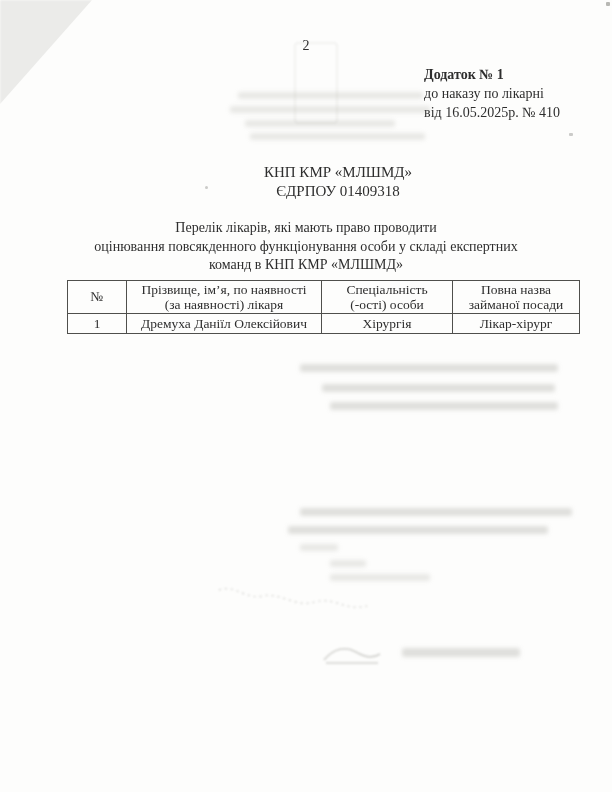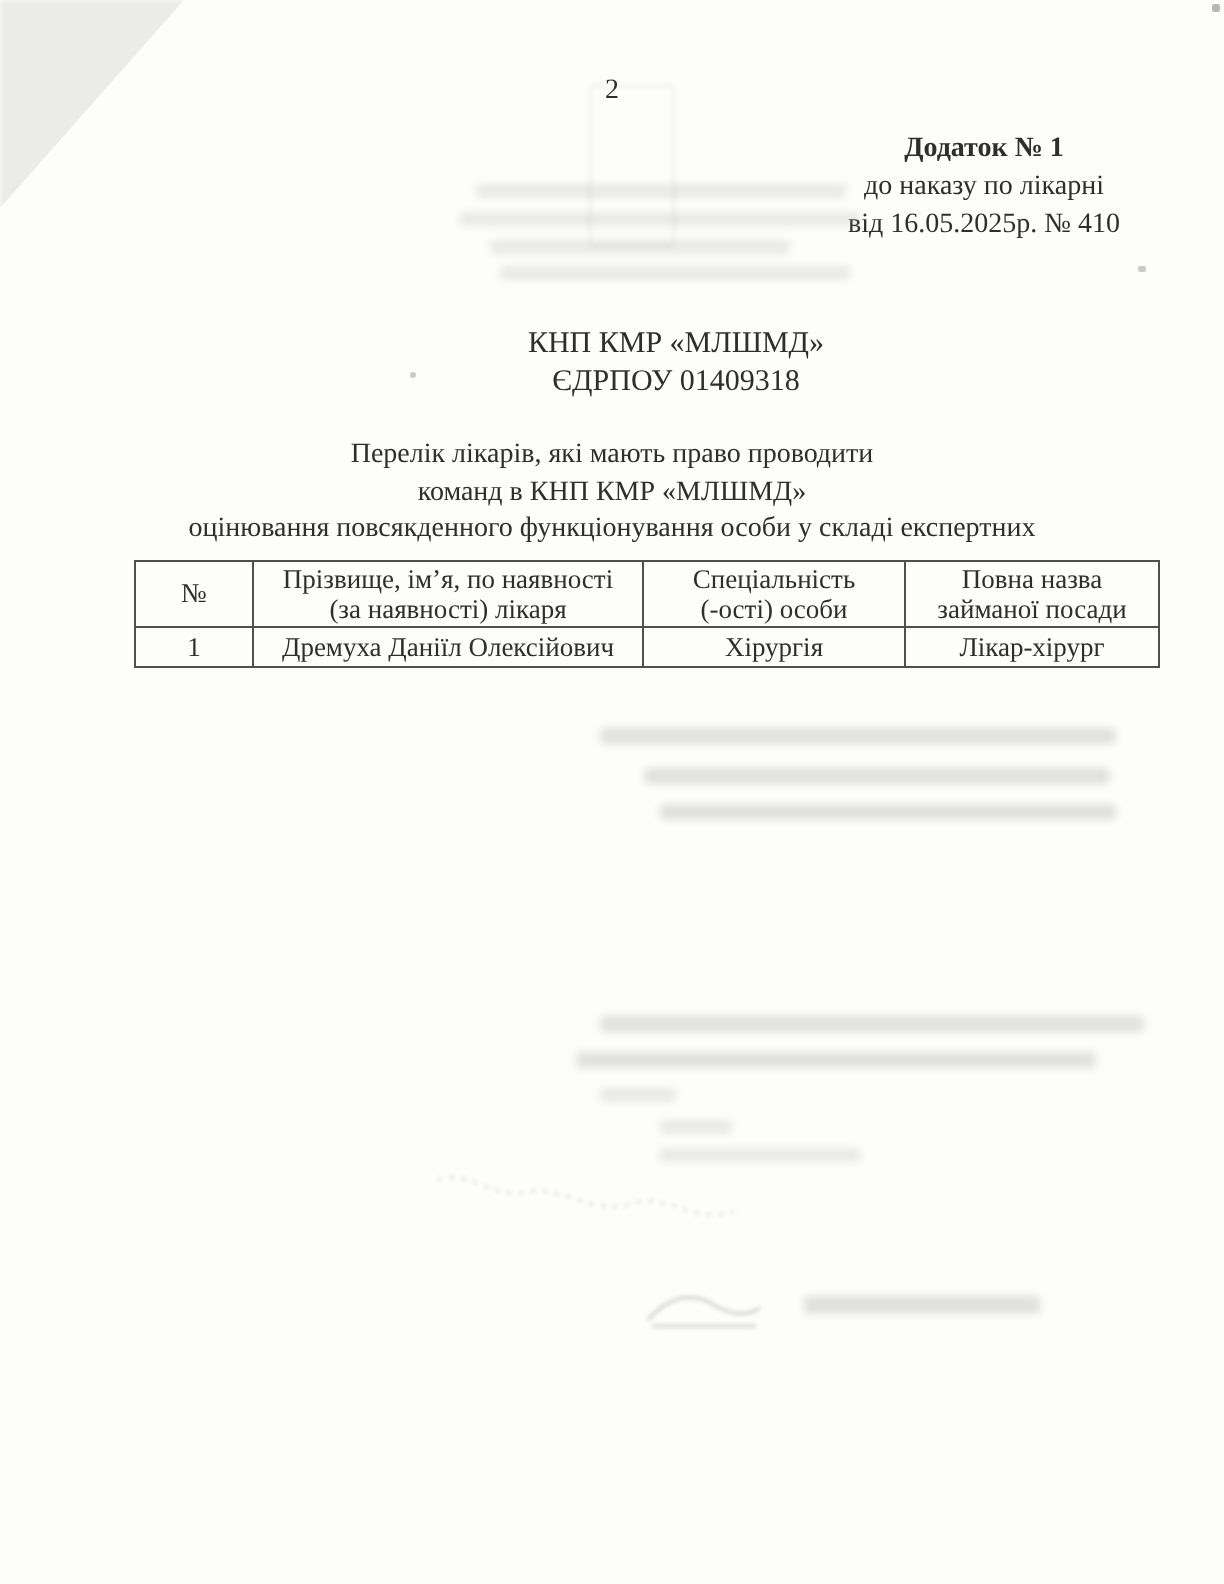--- a/index.html
+++ b/index.html
@@ -28,21 +28,21 @@
     border: 2px solid rgba(180,180,172,0.14); border-radius: 4px;
     filter: blur(1px);
   }
   
   .page-number {
     position: absolute; top: 38px; left: 0; width: 100%;
     text-align: center; font-size: 14px;
   }
   .header-block {
     position: absolute; top: 65px; right: 52px;
-    text-align: center; font-size: 14px; line-height: 19px;
+    text-align: left; font-size: 14px; line-height: 19px;
   }
   .header-block .appendix { font-weight: 700; }
   .org-block {
     position: absolute; top: 163px; left: 0; width: 100%;
     text-align: center; font-size: 15px; line-height: 19px; padding-left: 32px;
   }
   .title-block {
     position: absolute; top: 219px; left: 0; width: 100%;
     text-align: center; font-size: 14px; line-height: 18.5px;
   }
@@ -96,22 +96,22 @@
     <div>від 16.05.2025р. № 410</div>
   </div>
 
   <div class="org-block">
     <div>КНП КМР «МЛШМД»</div>
     <div>ЄДРПОУ 01409318</div>
   </div>
 
   <div class="title-block">
     <div>Перелік лікарів, які мають право проводити</div>
+    <div>оцінювання повсякденного функціонування особи у складі експертних</div>
     <div>команд в  КНП КМР «МЛШМД»</div>
-    <div>оцінювання повсякденного функціонування особи у складі експертних</div>
   </div>
 
   <table class="doc-table">
     <thead>
       <tr>
         <td class="col-num">
           <div>№</div>
           <div></div>
         </td>
         <td class="col-name">

